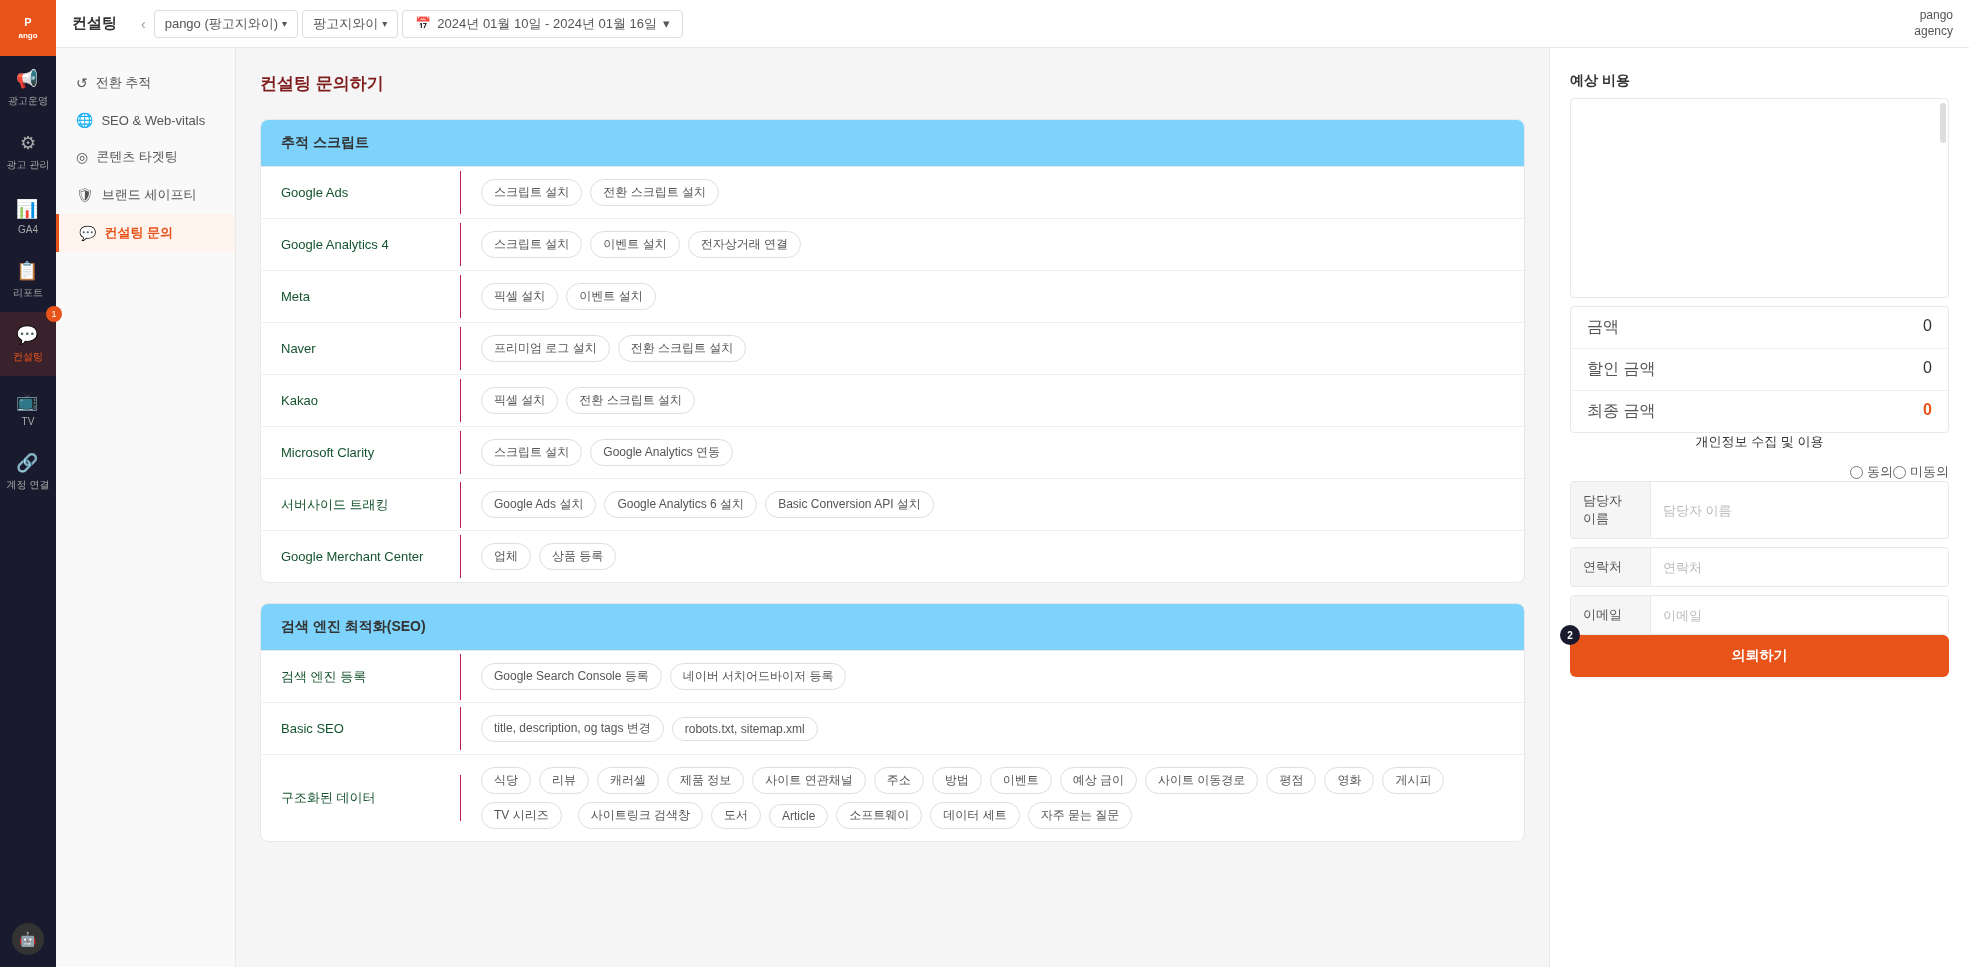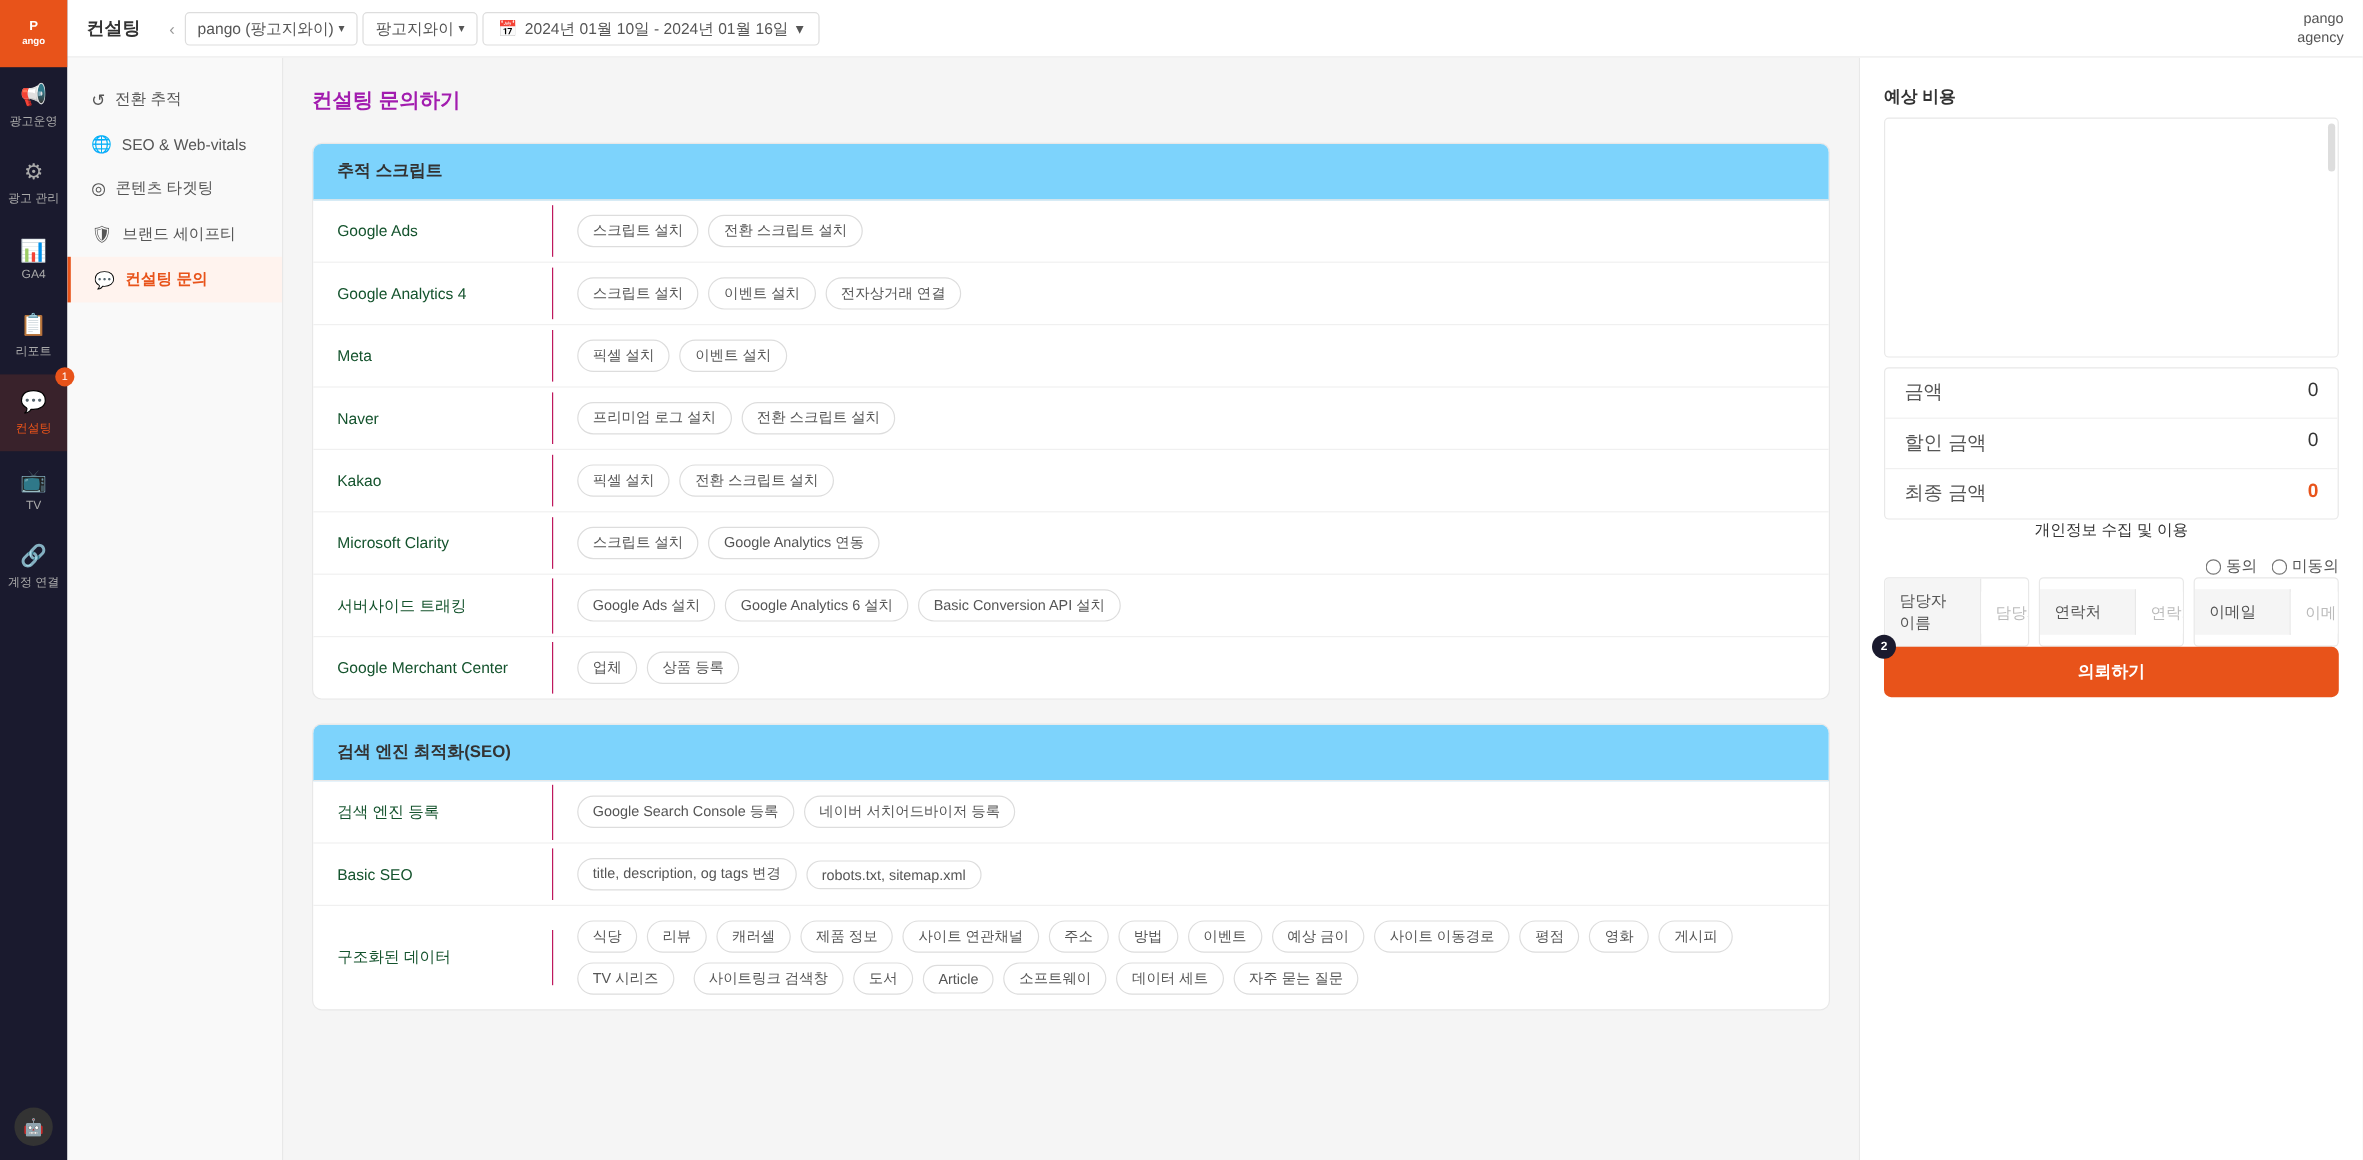--- a/index.html
+++ b/index.html
@@ -138,21 +138,21 @@
     
     .left-panel {
       flex: 1;
       padding: 24px;
       overflow-y: auto;
     }
 
     .page-title {
       font-size: 17px;
       font-weight: 700;
-      color: #a21caf;
+      color: #7f1d1d;
       margin-bottom: 24px;
     }
 
     .section-card {
       background: white;
       border-radius: 8px;
       border: 1px solid #e8e8e8;
       margin-bottom: 20px;
       overflow: hidden;
     }
@@ -242,24 +242,24 @@
     .summary-row.final .val { color: #e8531a; font-weight: 600; }
 
     .privacy-section {
       display: flex;
       align-items: center;
       gap: 12px;
       font-size: 13px;
       flex-direction: column;
     }
     .privacy-label { color: #333; font-weight: 500; }
-    .radio-group { display: flex; gap: 12px; margin-left: auto; }
+    .radio-group { display: flex; margin-left: auto; }
     .radio-option { display: flex; align-items: center; gap: 4px; cursor: pointer; color: #555; font-size: 13px; }
 
-    .form-group { display: flex; flex-direction: row; gap: 8px; }
+    .form-group { display: flex; flex-direction: column; gap: 8px; }
     .form-row {
       display: flex;
       align-items: center;
       border: 1px solid #e8e8e8;
       border-radius: 4px;
       overflow: hidden;
     }
     .form-label {
       width: 80px;
       padding: 10px 12px;

